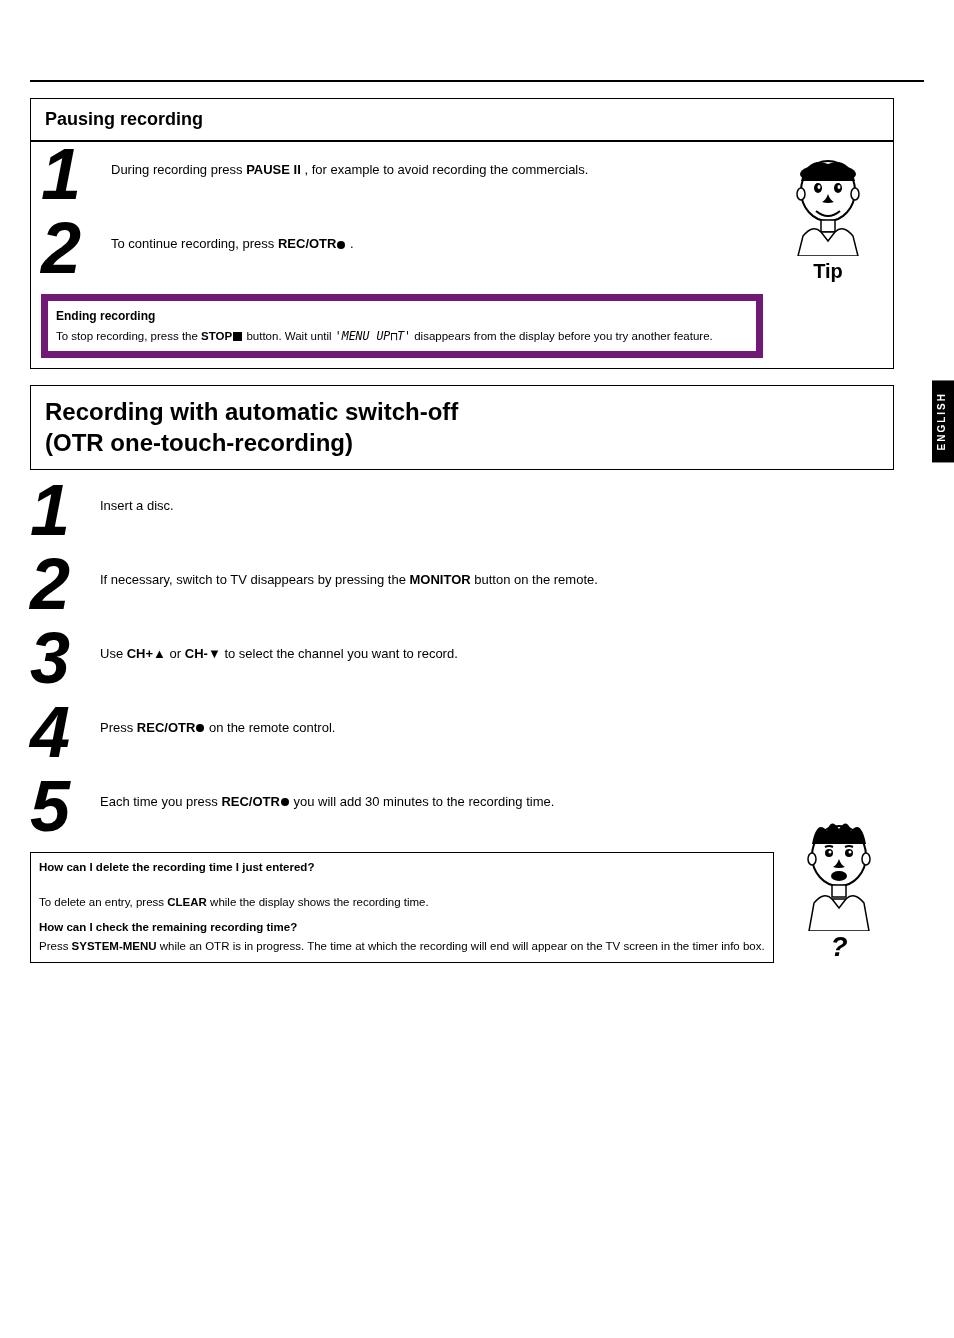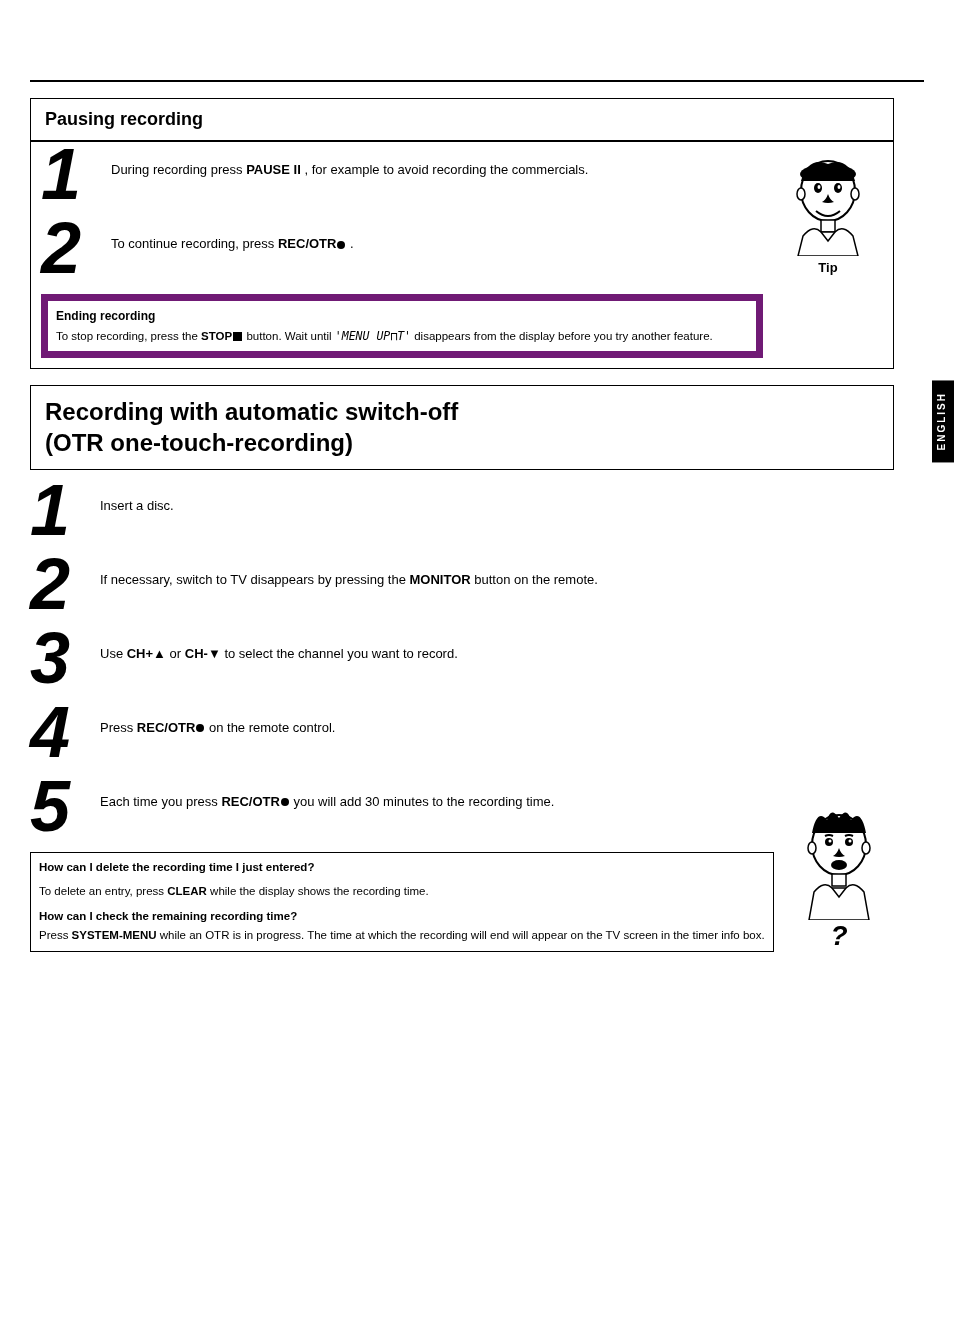--- a/index.html
+++ b/index.html
@@ -78,21 +78,21 @@
       line-height: 1.5;
     }
 
     .tip-box-title {
       font-weight: bold;
       font-size: 12px;
       margin-bottom: 3px;
     }
 
     .tip-label {
-      font-size: 13px;
+      font-size: 20px;
       font-weight: bold;
       margin-top: 4px;
     }
 
     
     .face-illustration {
       width: 100px;
       height: 110px;
     }
 
@@ -168,21 +168,21 @@
 
     .otr-faq-box {
       border: 1px solid #000;
       padding: 6px 8px;
       font-size: 11.5px;
       line-height: 1.5;
     }
 
     .faq-title {
       font-weight: bold;
-      margin-bottom: 7px;
+      margin-bottom: 18px;
     }
 
     .faq-title-2 {
       font-weight: bold;
       margin-top: 8px;
       margin-bottom: 2px;
     }
 
     .otr-image-col {
       min-width: 120px;

